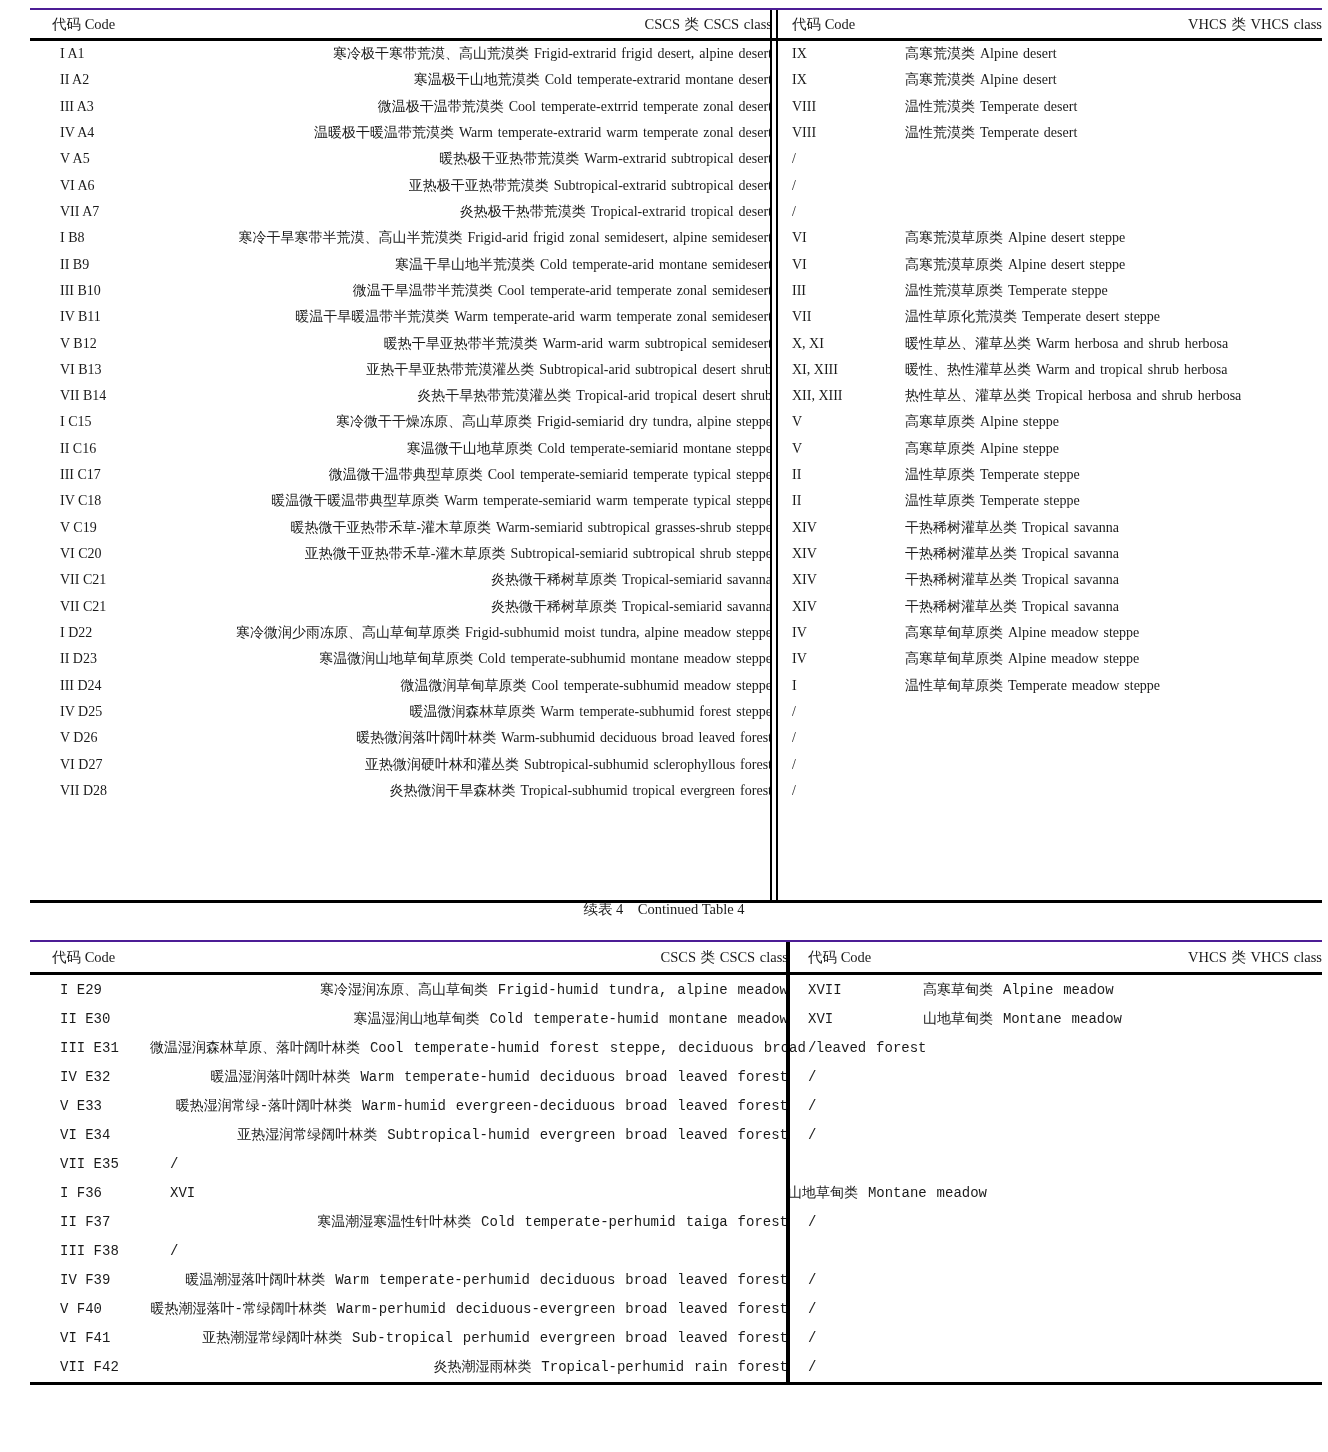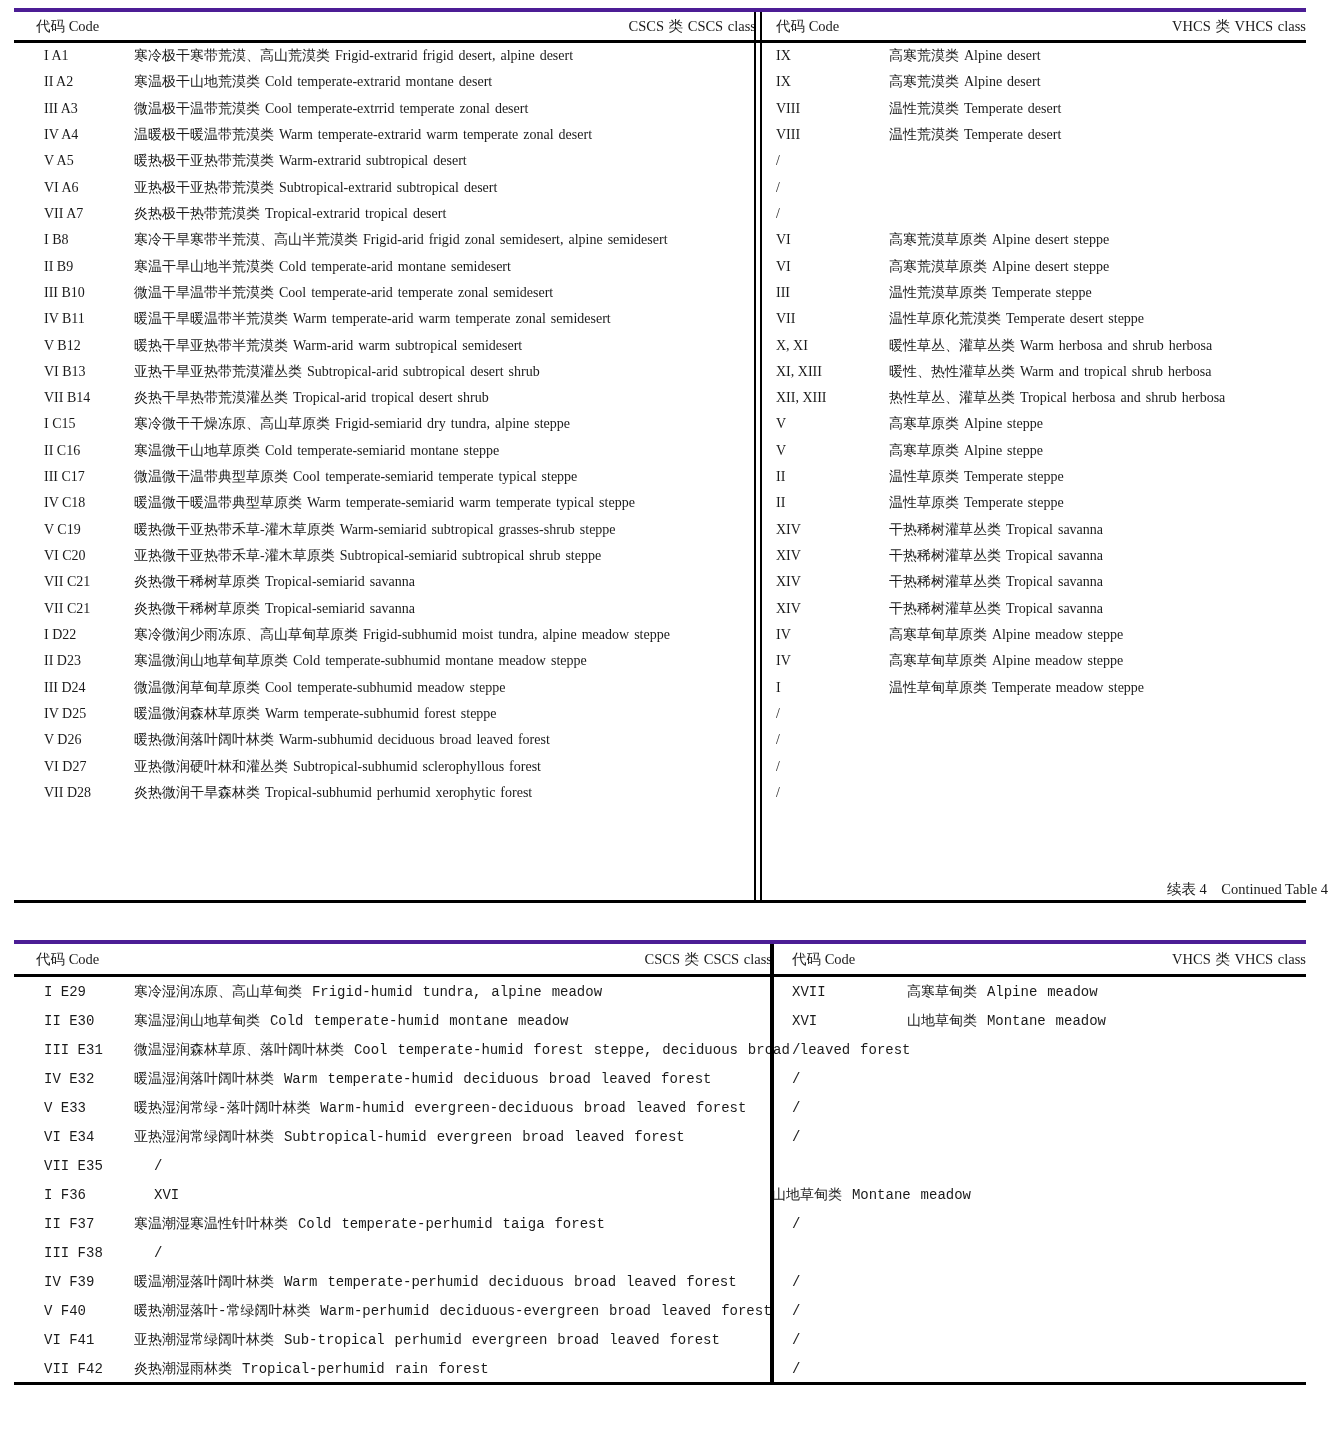--- a/index.html
+++ b/index.html
@@ -5,22 +5,22 @@
   html,body{margin:0;padding:0;background:#fff;}
   .page{
     position:relative;
     width:1328px;height:1452px;
     background:#fff;
     font-family:"Liberation Serif","DejaVu Serif",serif;
     color:#1a1a1a;
     overflow:hidden;
   }
   .tbl{
-    position:absolute;left:14px;width:1292px;
-    border-top:4px solid #4c1d95;
+    position:absolute;left:30px;width:1292px;
+    border-top:2px solid #4c1d95;
     border-bottom:3px solid #000;
     box-sizing:border-box;
   }
   .t1{top:8px;height:895px;}
   .t2{top:940px;height:445px;}
   .hdr{
     display:grid;grid-template-columns:var(--cols);
     align-items:center;
     border-bottom:3px solid #000;
     font-size:14.5px;
@@ -32,33 +32,33 @@
   .t1 .rows{height:763px;grid-template-rows:repeat(29,1fr);}
   .t2 .rows{height:407px;grid-template-rows:repeat(14,1fr);font-family:Liberation Mono, monospace;}
   .row{
     display:grid;grid-template-columns:var(--cols);
     align-items:center;
     font-size:14px;
     white-space:nowrap;
   }
   .c1{padding-left:30px;}
   .hdr .c1{padding-left:22px;}
-  .c2{word-spacing:1.5px;}
+  .c2{word-spacing:1.5px;text-align:right;}
   .c3{padding-left:20px;}
   .c4{word-spacing:1.5px;}
   .hdr .c2,.hdr .c4{text-align:right;word-spacing:1px;}
   .t1{--cols:120px 622px 133px 417px;}
   .t2{--cols:120px 638px 135px 399px;}
   .divider{position:absolute;top:0;bottom:0;}
   .d1{left:740px;width:8px;box-sizing:border-box;
       border-left:2px solid #000;border-right:2px solid #000;}
   .d2{left:756px;width:4px;background:#000;}
   .caption{
-    position:absolute;left:0;top:871px;width:1328px;height:20px;
-    line-height:36px;text-align:right;font-size:14.5px;
+    position:absolute;left:0;top:891px;width:1328px;height:20px;
+    line-height:36px;text-align:center;font-size:14.5px;
   }
 </style>
 </head>
 <body>
 
 <div class="page">
 
   <section class="tbl t1">
     <div class="divider d1"></div>
     <div class="hdr">
@@ -259,21 +259,21 @@
 
   <div class="row">
     <span class="c1">VI D27</span>
     <span class="c2">亚热微润硬叶林和灌丛类 Subtropical-subhumid sclerophyllous forest</span>
     <span class="c3">/</span>
     <span class="c4"></span>
   </div>
 
   <div class="row">
     <span class="c1">VII D28</span>
-    <span class="c2">炎热微润干旱森林类 Tropical-subhumid perhumid xerophytic forest</span>
+    <span class="c2">炎热微润干旱森林类 Tropical-subhumid tropical evergreen forest</span>
     <span class="c3">/</span>
     <span class="c4"></span>
   </div>
 </div>
   </section>
 
   <div class="caption">续表 4　Continued Table 4</div>
 
   <section class="tbl t2">
     <div class="divider d2"></div>

